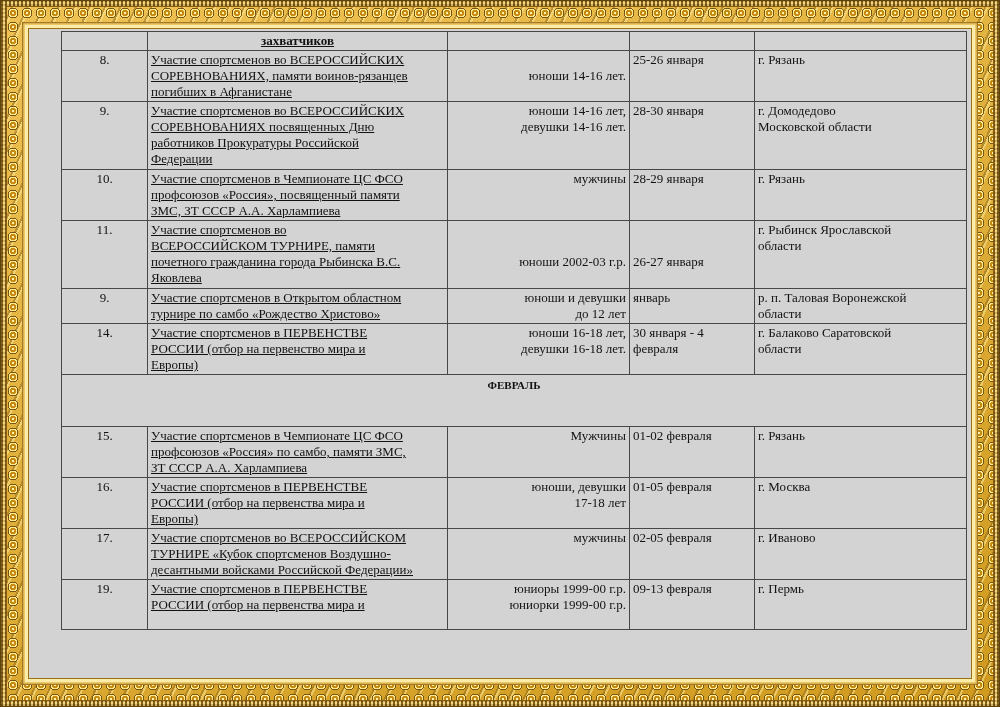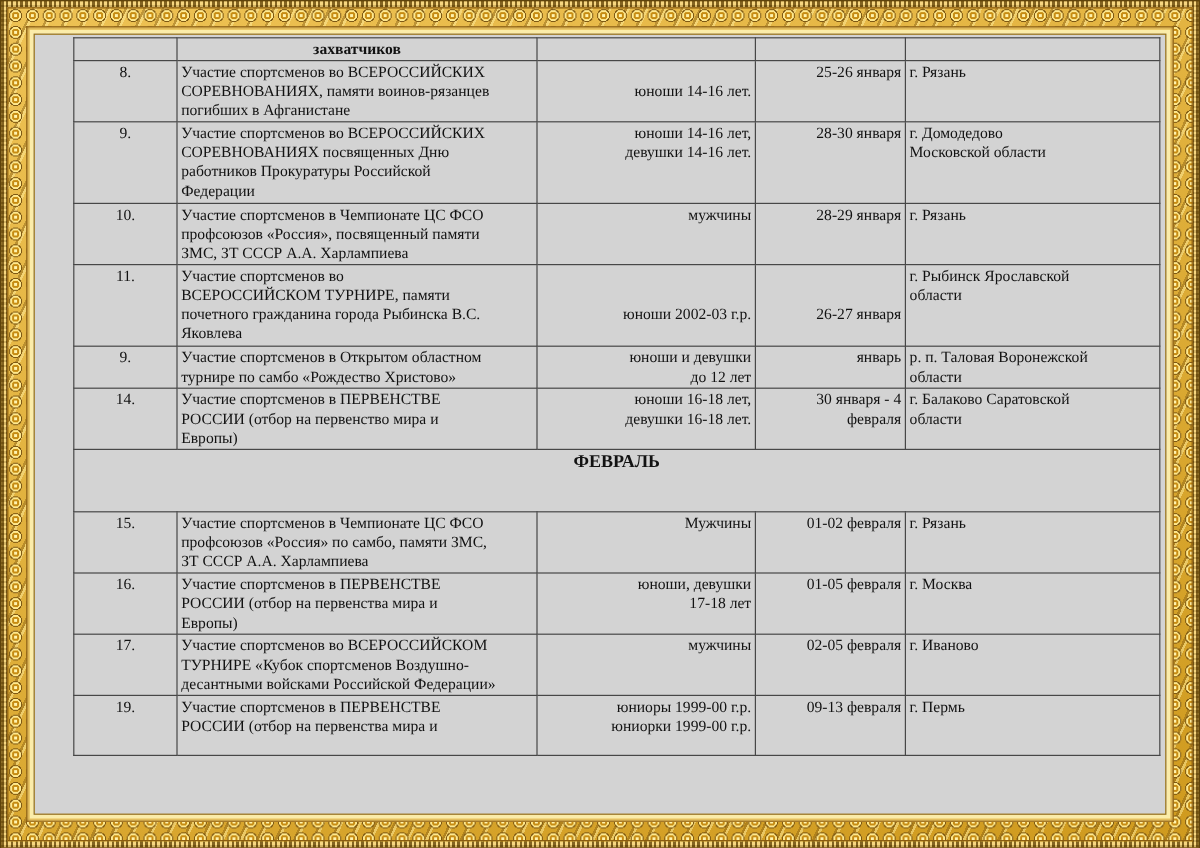--- a/index.html
+++ b/index.html
@@ -30,26 +30,26 @@
   .page-content{box-sizing:border-box;width:100%;height:100%;
     background:var(--page_bg,#d3d3d3);
     border:1px solid #9a7214;overflow:hidden;}
 
   
   table.events{border-collapse:collapse;table-layout:fixed;width:905px;
     margin:2px 0 0 32px;font-size:13px;line-height:16px;color:var(--text,#111);}
   table.events td{border:1.5px solid var(--table_border,#474747);
     vertical-align:top;padding:1px 3px;overflow:hidden;}
   td.c-num{text-align:center;}
-  td.c-event{padding-left:11px;padding-right:2px;}
+  td.c-event{padding-left:11px;padding-right:2px;text-decoration:underline;}
   td.c-part{text-align:right;}
-  td.c-dates{text-align:right;}
+  td.c-dates{text-align:left;}
   td.c-loc{padding-left:8px;}
   tr.row-cont td{font-weight:bold;text-align:center;}
-  tr.row-section td{font-weight:bold;font-size:15px;text-align:center;padding:0;line-height:21px;}
+  tr.row-section td{font-weight:bold;font-size:11px;text-align:center;padding:0;line-height:21px;}
   .ln{min-height:16px;}
 
   
   #rows tr:nth-child(1){height:18px}
   #rows tr:nth-child(2){height:49px}
   #rows tr:nth-child(3){height:68px}
   #rows tr:nth-child(4){height:48px}
   #rows tr:nth-child(5){height:68px}
   #rows tr:nth-child(6){height:34px}
   #rows tr:nth-child(7){height:43px}

